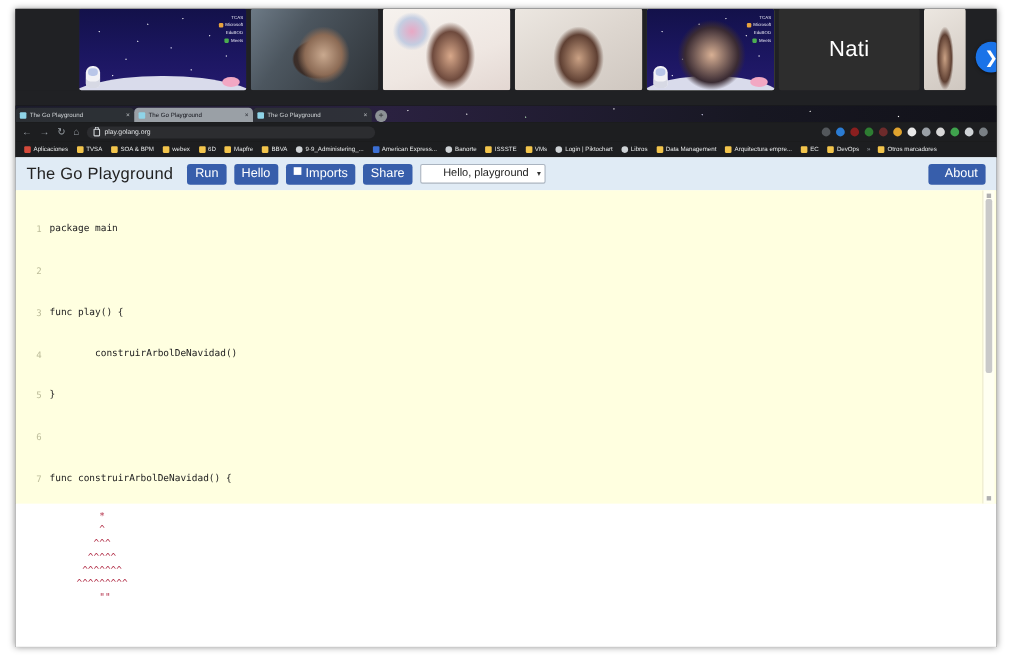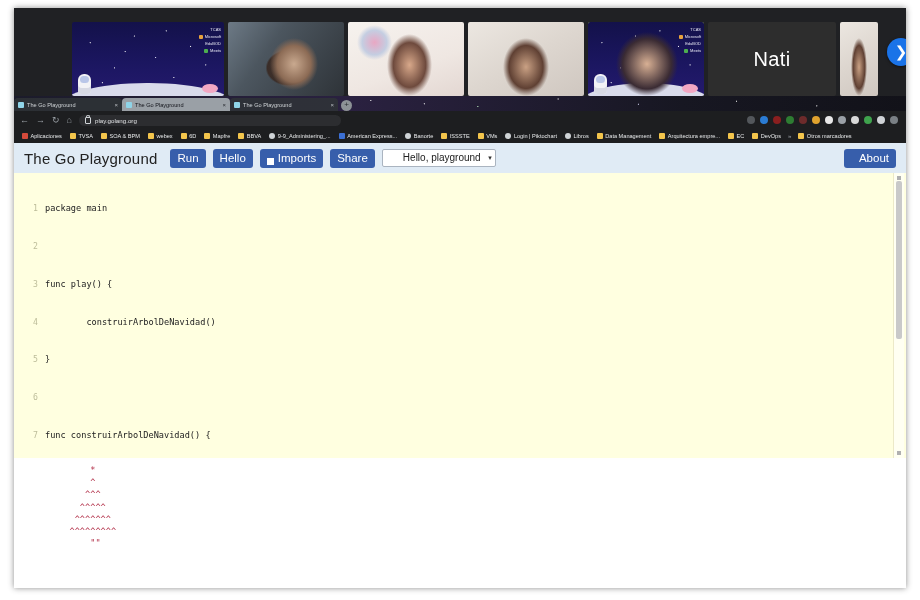--- a/index.html
+++ b/index.html
@@ -10,21 +10,21 @@
   }
   #frame{
     position:absolute;left:14px;top:8px;width:892px;height:580px;
     background:#1a1a1a;overflow:hidden;
     box-shadow:0 0 6px rgba(0,0,0,0.45);
   }
 
   
   #video-strip{
     position:relative;width:892px;height:88px;background:#202124;
-    display:flex;align-items:flex-end;overflow:hidden;
+    display:flex;align-items:flex-start;overflow:hidden;
   }
   .vtile{
     position:relative;height:74px;margin:0 2px;flex:0 0 auto;
     border-radius:2px;overflow:hidden;background:#262626;
   }
   .vtile.active{box-shadow:inset 0 0 0 2px #b7d44a;}
   .tile-name{
     position:absolute;left:0;top:0;width:100%;height:100%;
     display:flex;align-items:center;justify-content:center;
     color:#ffffff;font-size:20px;letter-spacing:.3px;
@@ -154,21 +154,21 @@
   
   #playground{position:relative;width:892px;height:459px;background:#fff;}
   #pg-header{
     position:relative;height:30px;background:#e0ebf5;
     display:flex;align-items:center;padding:0 10px;gap:7px;
   }
   #pg-title{font-size:15px;color:#222;letter-spacing:.2px;margin-right:6px;}
   .pg-btn{
     background:#375eab;color:#fff;font-size:11.5px;
     padding:3px 7px;border-radius:3px;border:none;line-height:13px;
-    display:flex;align-items:flex-end;gap:4px;
+    display:flex;align-items:flex-start;gap:4px;
   }
   .pg-check{width:7px;height:7px;background:#fff;display:inline-block;}
   #pg-select{
     font-size:10px;color:#222;background:#fff;border:1px solid #aab4c0;border-radius:2px;
     padding:2px 14px 2px 20px;line-height:12px;position:relative;
   }
   .selwrap{position:relative;}
   .selwrap .caret{position:absolute;right:4px;top:50%;transform:translateY(-50%);font-size:7px;color:#333;pointer-events:none;}
   #about-btn{margin-left:auto;padding-left:15px;}
 

